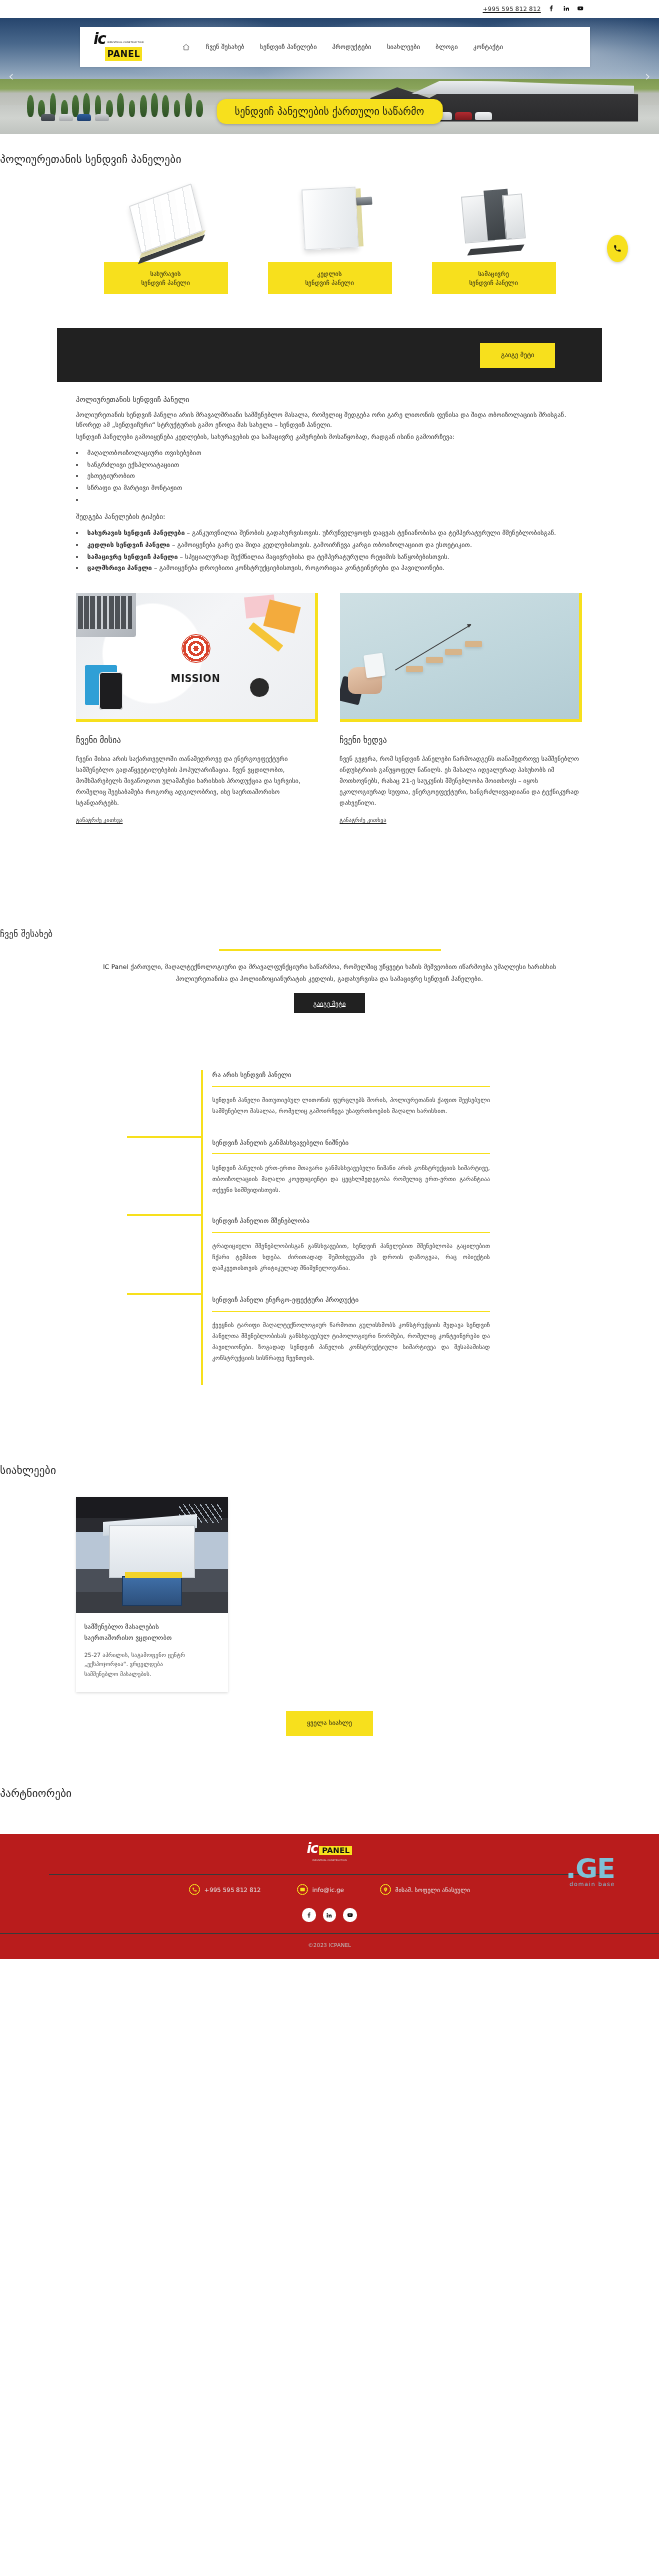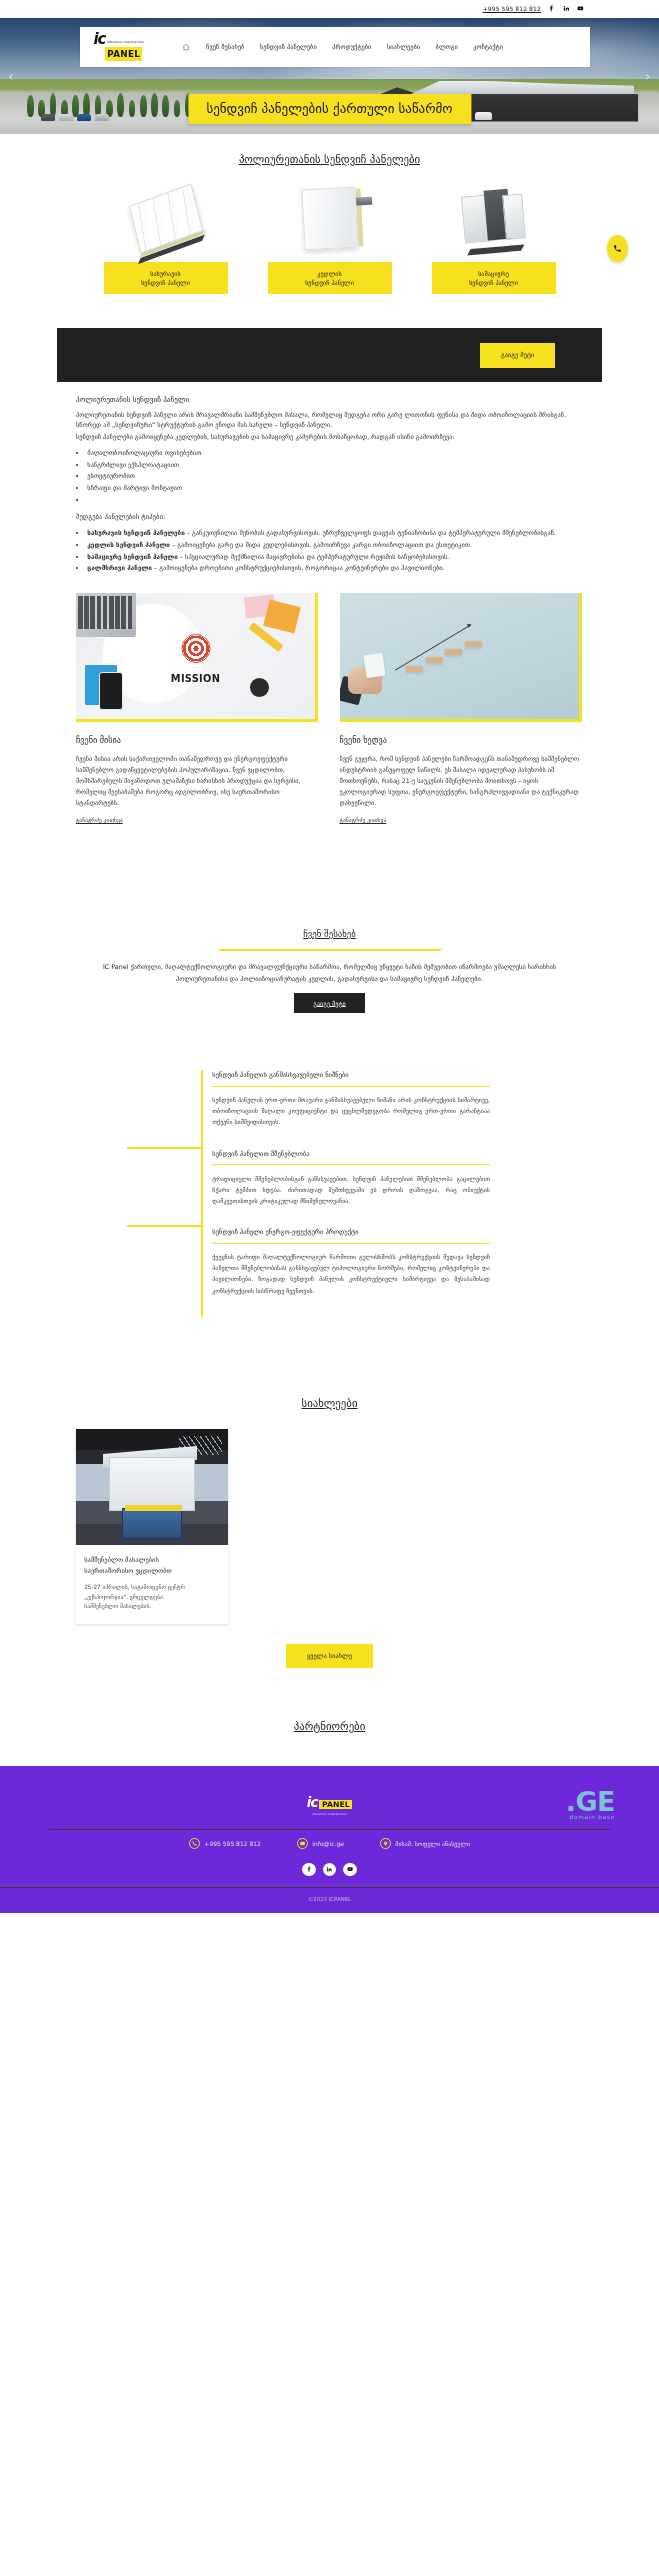--- a/index.html
+++ b/index.html
@@ -93,23 +93,23 @@
   .hero-cars3 b{display:block;width:16.5px;height:8.8px;border-radius:3.1px 3.1px 1.5px 1.5px;}
   .hero-cars3 b:nth-child(1){background:linear-gradient(180deg,#e3e5e7,#b7bbbe);}
   .hero-cars3 b:nth-child(2){background:linear-gradient(180deg,#b32a30,#7d1a1e);}
   .hero-cars3 b:nth-child(3){background:linear-gradient(180deg,#f2f4f5,#cdd0d2);}
 
   .hero-caption {
     position:absolute; left:50%; transform:translateX(-50%);
     bottom: 9.3px;
     background: #f7e01d;
     color:#161616;
-    font-size: 13px;
+    font-size: 10px;
     padding: 4.6px 18.5px;
-    border-radius: 0;
+    border-radius: 9px;
     white-space: nowrap;
     box-shadow: 0 1px 3.1px rgba(0,0,0,.25);
     z-index: 4;
   }
   .hero-arrow {
     position:absolute; top:50%; transform: translateY(-50%);
     color: rgba(255,255,255,.85);
     font-size: 14.4px;
     line-height: 1;
     cursor: pointer;
@@ -151,26 +151,25 @@
     margin-left: 28px;
     font-size: 6.4px;
     color:#1b1b1b;
   }
   .nav a { color:#1b1b1b; text-decoration:none; white-space:nowrap; }
   .home-ico { width:8.2px; height:8.2px; display:inline-block;}
   .home-ico svg{ width:8.2px; height:8.2px; stroke:#1b1b1b; fill:none; stroke-width:1.3;}
 
   
   .sec-title {
-    text-align:center;
+    text-align:left;
     font-size: 10.8px;
     font-weight: 400;
     color:#232323;
     padding: 17.5px 0 0;
-    text-decoration: underline;
   }
   .sec-title.small { font-size: 8.8px; }
   .title-underline {
     width: 222px; height: 2.1px; background:#f7e01d;
     margin: 7.2px auto 0;
   }
 
   
   .products {
     display:flex; justify-content:center; gap: 40px;
@@ -412,21 +411,21 @@
     background: repeating-linear-gradient(55deg,#9aa3ad 0 1px, transparent 1px 4.6px);}
   .news-body { padding: 9.3px 8.2px 12.4px; }
   .news-title { font-size: 6.5px; color:#1f1f1f; line-height:1.65; }
   .news-meta { font-size: 5.7px; color:#4a4a4a; margin-top: 7.2px; line-height:1.65;}
   .news-btnrow { text-align:center; padding: 19.6px 0 0; }
 
   
   .partners { padding: 32px 0 31px; }
 
   
-  .footer { background:#6d28d9; color:#e8e8e8; padding: 26px 0 0; position:relative; }
+  .footer { background:#b91c1c; color:#e8e8e8; padding: 4px 0 0; position:relative; }
   .footer-logo { text-align:center; }
   .footer-logo .l1 {
     font-weight:900; font-style:italic; font-size: 13.4px; letter-spacing:-1px; color:#fff;
   }
   .footer-logo .l2 {
     background:#f7e01d; color:#111; font-weight:900; font-size:7.7px;
     padding: 0 2.6px; margin-left: 2.1px;
   }
   .footer-logo .tagline { font-size: 2.4px; color:#ddd; }
   .footer-div { height:0.5px; background:#3a3a3a; margin: 11.3px 49px 0; }
@@ -681,20 +680,24 @@
     <div class="title-underline"></div>
     <p>IC Panel ქართული, მაღალტექნოლოგიური და მრავალფუნქციური საწარმოა, რომელშიც უწყვეტი ხაზის მეშვეობით იწარმოება უმაღლესი ხარისხის პოლიურეთანისა და პოლიიზოციანურატის კედლის, გადახურვისა და სამაცივრე სენდვიჩ პანელები.</p>
     <div class="btnrow">
       <a class="btn-dark" href="#">გაიგე მეტი</a>
     </div>
   </div>
 
   <div class="spacer-md"></div>
 
   <div class="accordion">
+    <div class="acc-item">
+      <div class="acc-head">რა არის სენდვიჩ პანელი</div>
+      <div class="acc-body">სენდვიჩ პანელი მითუთიებულ ლითონის ფურცლებს შორის, პოლიურეთანის ქაფით შევსებული სამშენებლო მასალაა, რომელიც გამოირჩევა უსაფრთხოების მაღალი ხარისხით.</div>
+    </div>
     <div class="acc-item">
       <div class="acc-head">სენდვიჩ პანელის განმასხვავებელი ნიშნები</div>
       <div class="acc-body">სენდვიჩ პანელის ერთ-ერთი მთავარი განმასხვავებელი ნიშანი არის კონსტრუქციის სიმარტივე, თბოიზოლაციის მაღალი კოეფიციენტი და ცეცხლმედეგობა რომელიც ერთ-ერთი გარანტიაა თქვენი სიმშვიდისთვის.</div>
     </div>
     <div class="acc-item">
       <div class="acc-head">სენდვიჩ პანელით მშენებლობა</div>
       <div class="acc-body">ტრადიციული მშენებლობისგან განსხვავებით, სენდვიჩ პანელებით მშენებლობა გაცილებით ჩქარი ტემპით ხდება. ძირითადად შემთხვევაში ეს დროის დაზოგვაა, რაც ობიექტის დამკვეთისთვის კრიტიკულად მნიშვნელოვანია.</div>
     </div>
     <div class="acc-item noelbow">
       <div class="acc-head">

